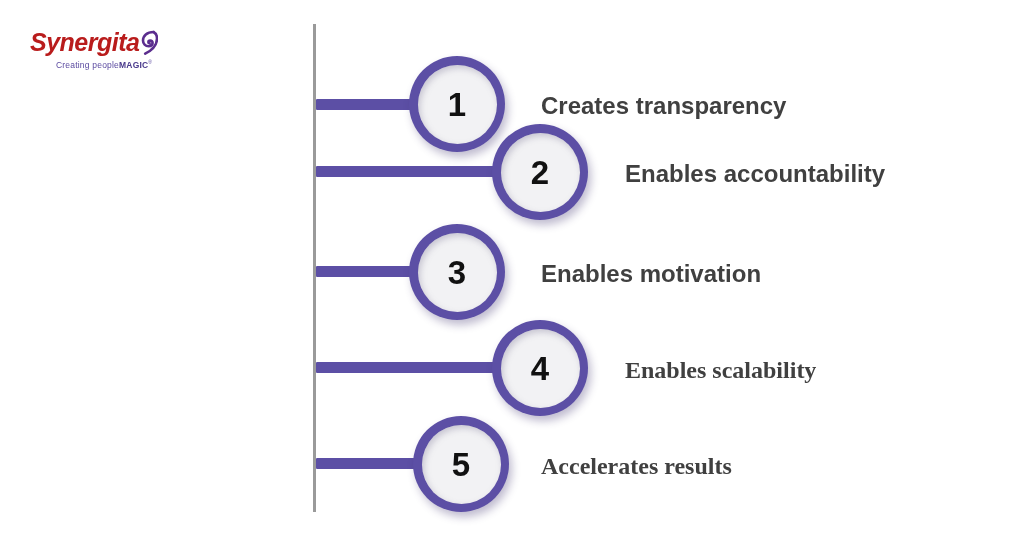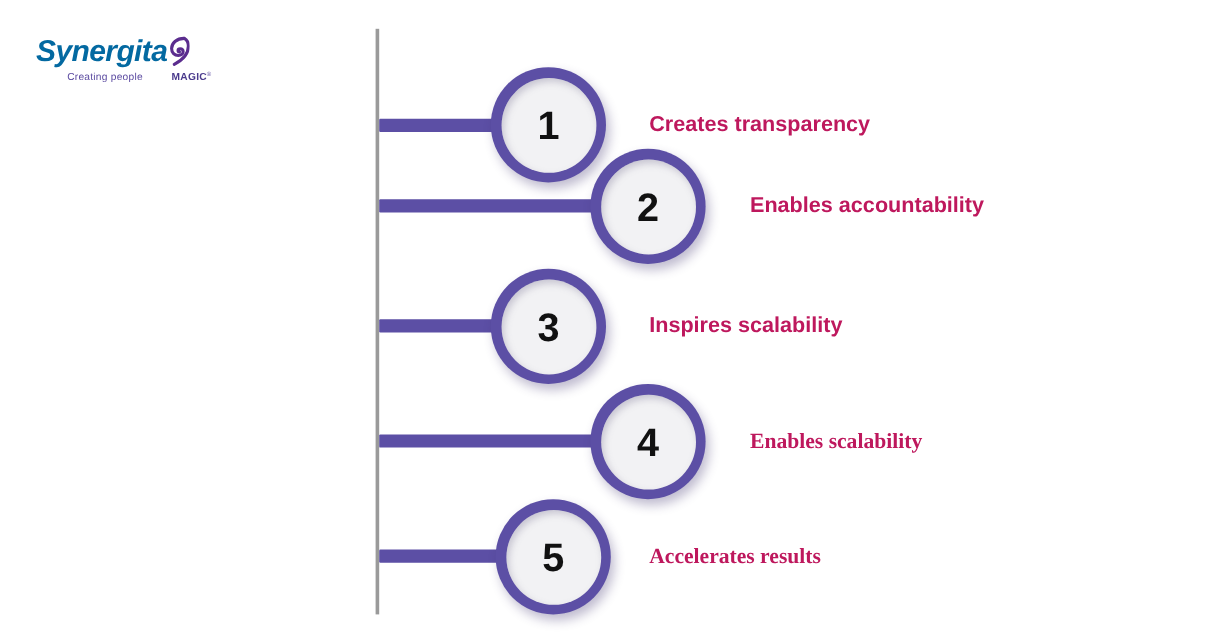--- a/index.html
+++ b/index.html
@@ -21,21 +21,21 @@
     left: 30px;
     top: 30px;
     width: 170px;
     height: 54px;
   }
   #logo .logo-word {
     font-family: "Liberation Sans", sans-serif;
     font-size: 25px;
     font-weight: bold;
     font-style: italic;
-    color: #0369a1;
+    color: #b91c1c;
     letter-spacing: -0.5px;
     line-height: 1;
     display: inline-block;
   }
   #logo .logo-mark {
     display: inline-block;
     position: relative;
     width: 18px;
     height: 26px;
     vertical-align: -5px;
@@ -47,21 +47,20 @@
     font-size: 8.5px;
     color: #5b4aa0;
     margin-top: 3px;
     margin-left: 26px;
     letter-spacing: 0.2px;
     white-space: nowrap;
   }
   #logo .logo-tag .magic {
     font-weight: bold;
     color: #4a3a8c;
-    padding-left: 24px;
   }
   #logo .logo-tag sup {
     font-size: 5px;
     vertical-align: super;
   }
 
   
   #diagram {
     position: absolute;
     left: 0;
@@ -113,23 +112,23 @@
   .node .num {
     font-family: "Liberation Sans", sans-serif;
     font-size: 33px;
     font-weight: bold;
     color: #111111;
     line-height: 1;
   }
   .step-label {
     position: absolute;
     font-family: "Liberation Sans", sans-serif;
-    font-size: 18px;
+    font-size: 24px;
     font-weight: bold;
-    color: #be185d;
+    color: #404040;
     white-space: nowrap;
     line-height: 1;
   }
 </style>
 </head>
 <body>
 
 <div id="logo">
   <span class="logo-word">Synergita</span><span class="logo-mark">
     <svg width="18" height="26" viewBox="0 0 18 26">
@@ -164,21 +163,21 @@
     <div class="step-label" style="left:625px; top:38px;">Enables accountability</div>
   </div>
 
   <div class="step" style="top:224px;">
     <div class="connector" style="left:316px; top:42px; width:110px;"></div>
     <div class="node" style="left:409px; top:0px;">
       <div class="inner">
         <span class="num">3</span>
       </div>
     </div>
-    <div class="step-label" style="left:541px; top:38px;">Inspires scalability</div>
+    <div class="step-label" style="left:541px; top:38px;">Enables motivation</div>
   </div>
 
   <div class="step" style="top:320px;">
     <div class="connector" style="left:316px; top:42px; width:192px;"></div>
     <div class="node" style="left:492px; top:0px;">
       <div class="inner">
         <span class="num">4</span>
       </div>
     </div>
     <div class="step-label" style="left:625px; top:38px;font-family:Liberation Serif, serif;">Enables scalability</div>

